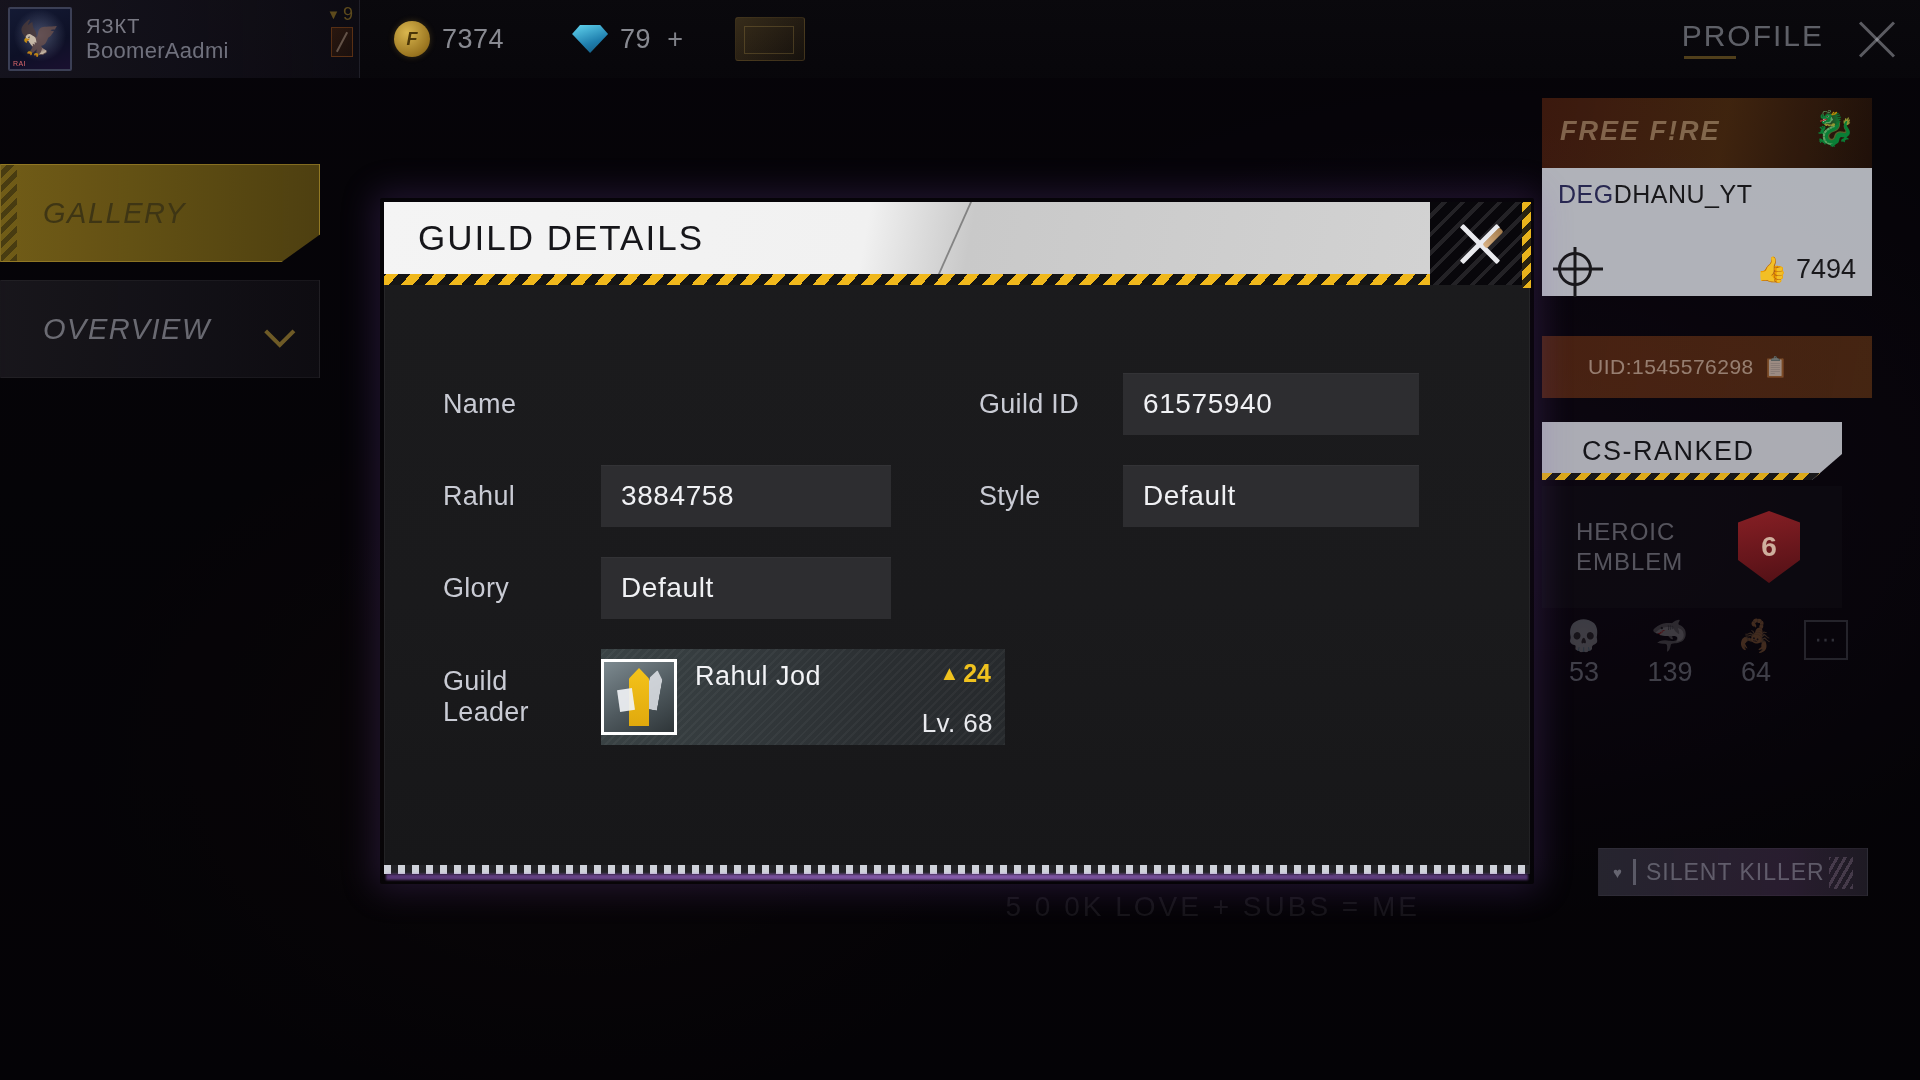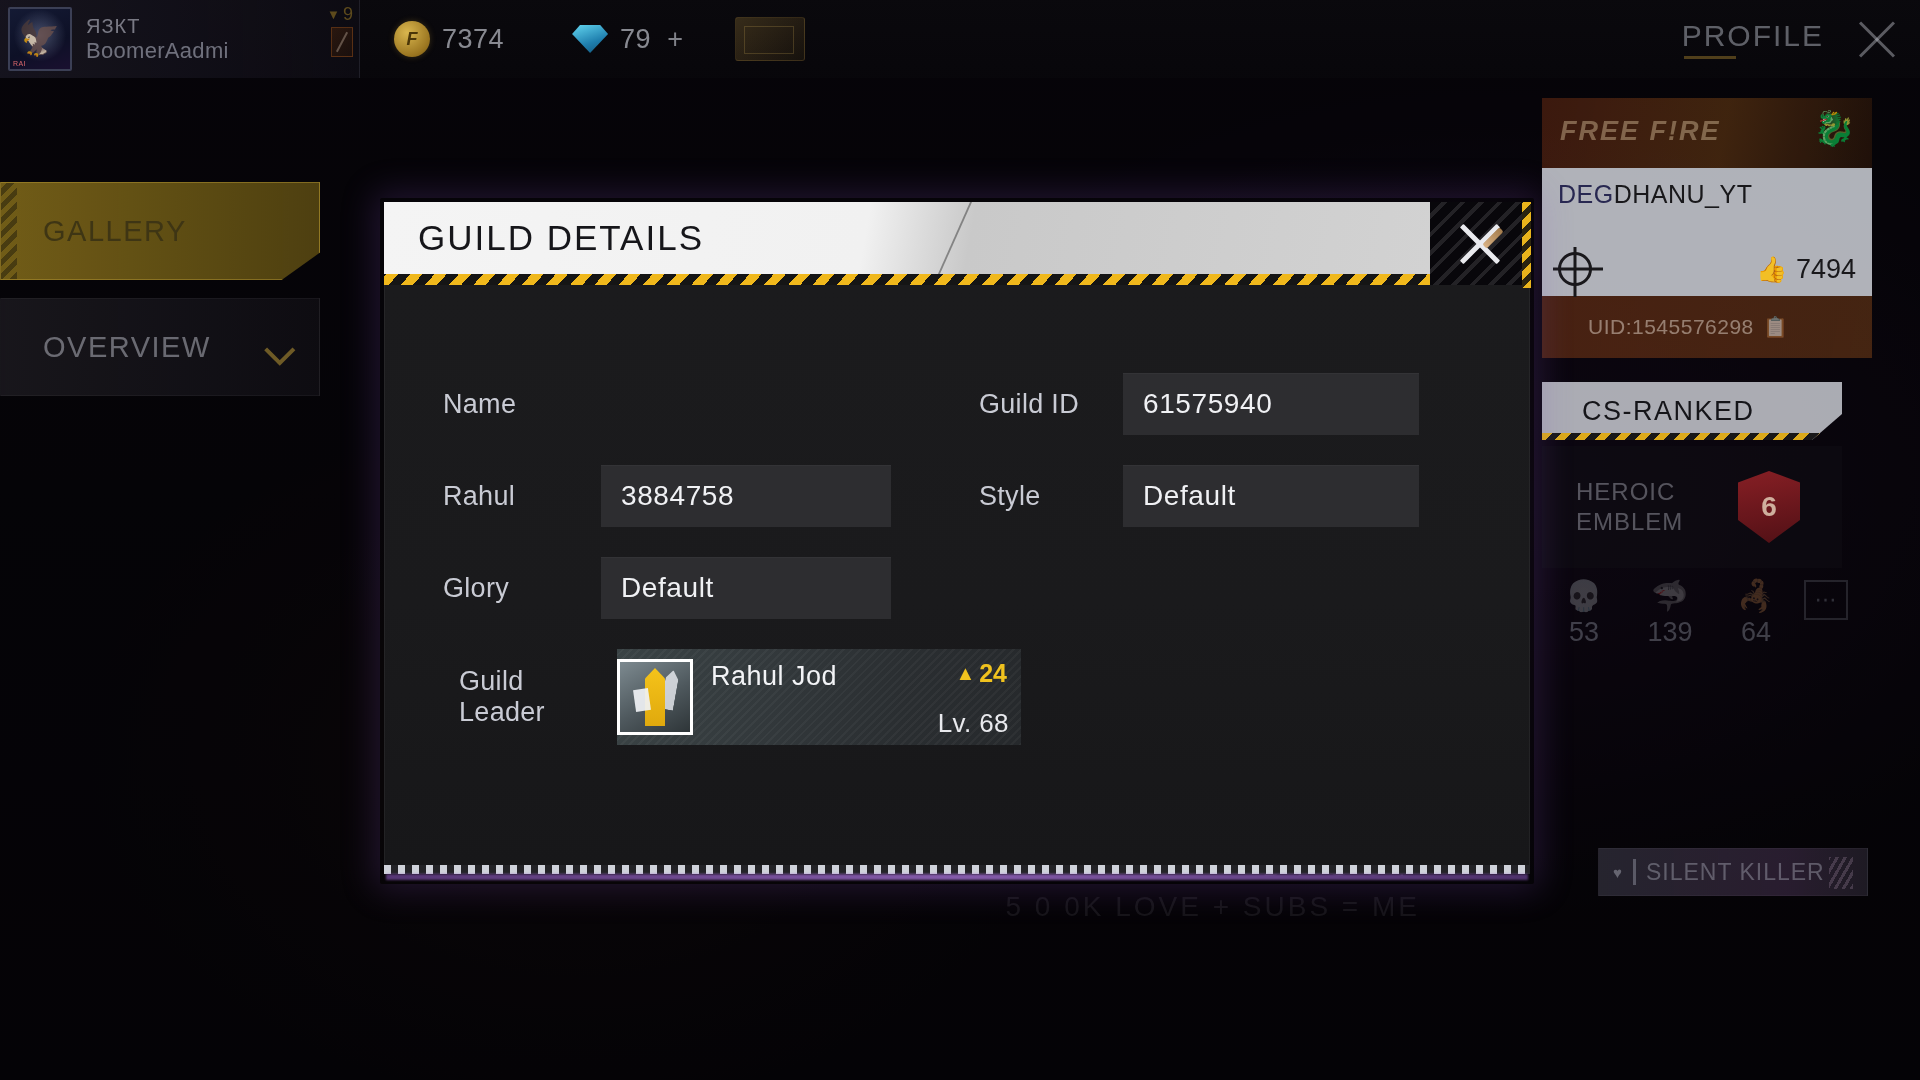--- a/index.html
+++ b/index.html
@@ -108,21 +108,21 @@
     width:86px;height:78px;display:flex;align-items:center;justify-content:center;
     position:relative;
   }
   .topclose i{
     position:absolute; width:48px; height:3px; background:rgba(205,208,218,.42);
   }
   .topclose i:first-child{ transform:rotate(45deg); }
   .topclose i:last-child{ transform:rotate(-45deg); }
 
   
-  #sidebar{ position:absolute; left:0; top:182px; width:320px; z-index:4; }
+  #sidebar{ position:absolute; left:0; top:164px; width:320px; z-index:4;font-style:italic; }
   .side-item{
     height:98px; display:flex; align-items:center; padding-left:42px;
     font-size:29px; letter-spacing:1.5px; position:relative;
     margin-bottom:18px;
   }
   .side-item.active{
     background:linear-gradient(90deg,rgba(122,100,24,.92),rgba(96,78,18,.80));
     color:rgba(60,52,20,.95);
     clip-path:polygon(0 0,100% 0,100% 72%,88% 100%,0 100%);
     border:1px solid rgba(180,150,50,.5);
@@ -177,20 +177,21 @@
   }
   .rp-target:before{ left:50%;top:-8px;width:3px;height:50px;transform:translateX(-50%); }
   .rp-target:after{ top:50%;left:-8px;height:3px;width:50px;transform:translateY(-50%); }
   .rp-likes{ display:flex; align-items:center; gap:8px; font-size:27px; color:#1a1a1c; }
   .thumb{ font-size:25px; }
   .rp-uid{
     background:linear-gradient(100deg,rgba(120,55,22,.6),rgba(150,80,28,.45));
     height:62px; display:flex; align-items:center; gap:10px;
     padding-left:46px; font-size:21px; letter-spacing:.5px;
     color:rgba(228,214,200,.55);
+    margin-top:40px;
   }
   .copy-icon{ font-size:20px; color:rgba(228,214,200,.5); }
 
   .csrank{
     margin-top:24px; height:58px; width:300px;
     background:rgba(222,225,232,.80); color:#16161a;
     display:flex; align-items:center; padding-left:40px;
     font-size:27px; letter-spacing:1.5px;
     clip-path:polygon(0 0,100% 0,100% 55%,90% 100%,0 100%);
     position:relative;
@@ -336,21 +337,21 @@
   .flabel.wide{ width:144px; }
   .fvalue{
     width:290px; height:62px; background:#2d2d30;
     display:flex; align-items:center; padding-left:20px;
     font-size:28px; color:#f0f1f4; letter-spacing:.6px;
     box-shadow:inset 0 1px 0 rgba(255,255,255,.03);
   }
   .fvalue.wider{ width:296px; }
 
   
-  .leader-row{ display:flex; align-items:center; padding-left:58px; margin-top:10px;margin-left:16px; }
+  .leader-row{ display:flex; align-items:center; padding-left:58px; margin-top:10px; }
   .leader-card{
     width:404px; height:96px; display:flex; align-items:stretch;
     background:linear-gradient(100deg,#3a4345 0%,#33393c 36%,#2a2e31 70%,#26292c 100%);
     position:relative; overflow:hidden;
   }
   .leader-card:before{
     content:""; position:absolute; inset:0;
     background:repeating-linear-gradient(-45deg,rgba(255,255,255,.035) 0 2px,transparent 2px 6px);
   }
   .lavatar{

